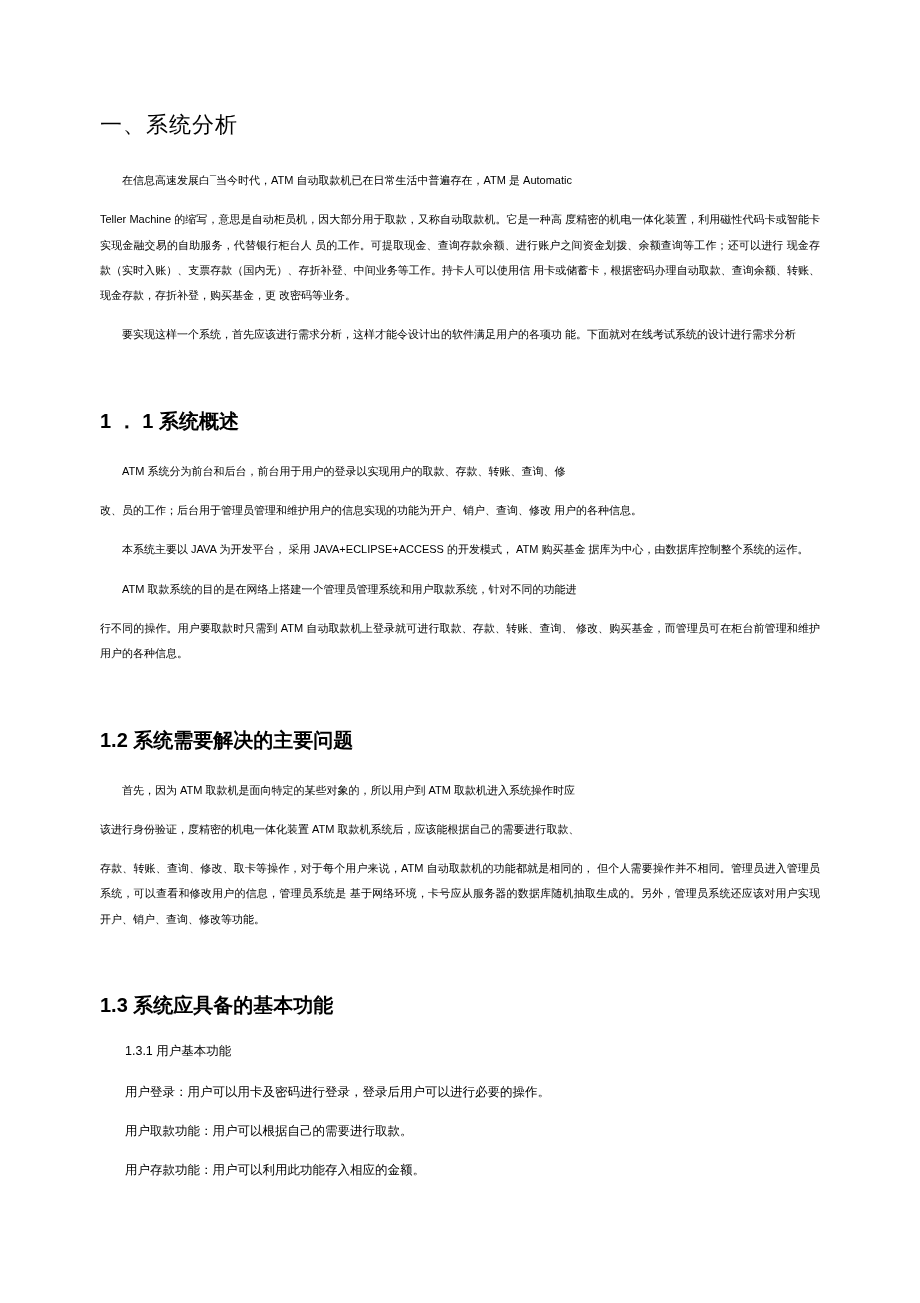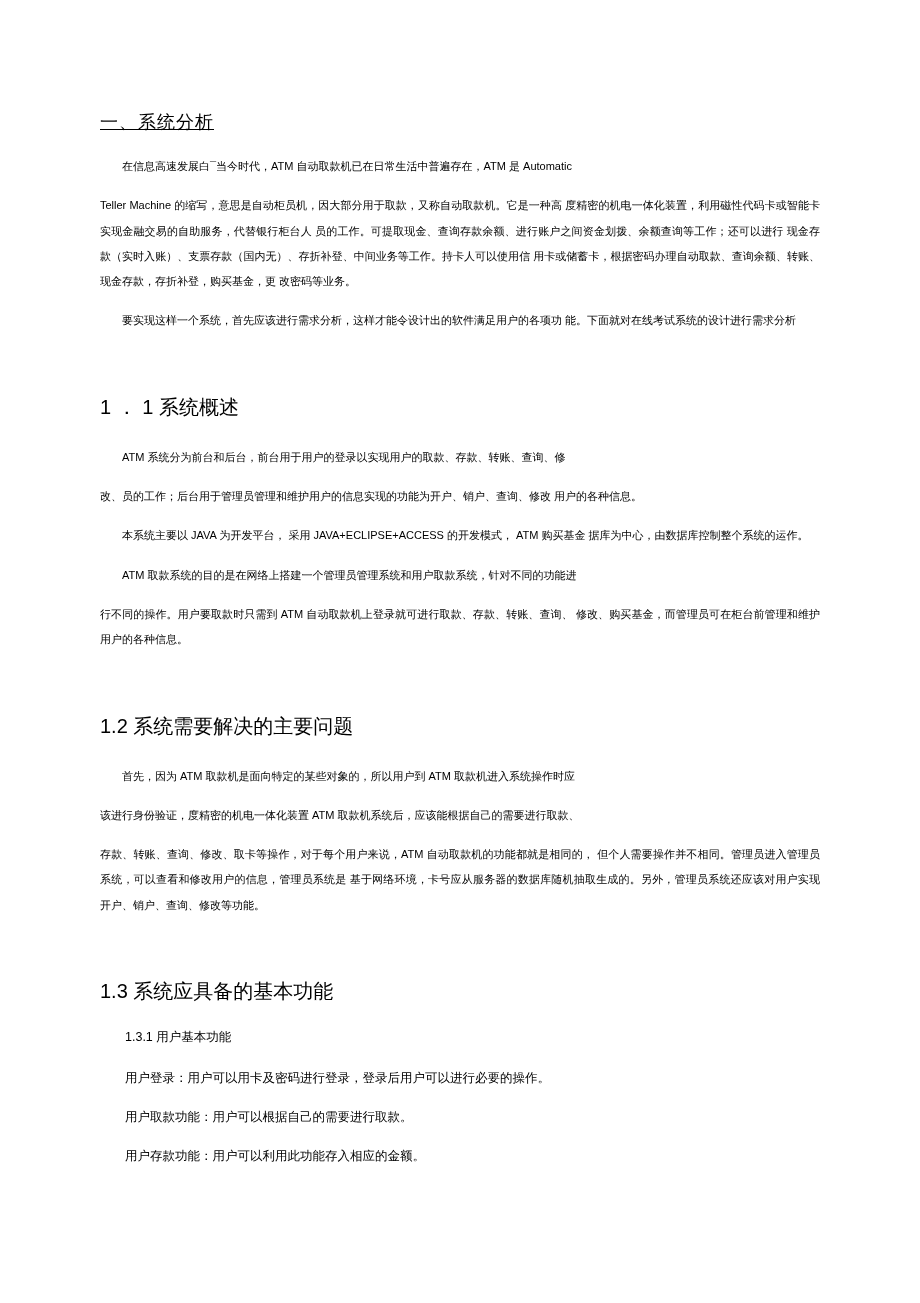--- a/index.html
+++ b/index.html
@@ -9,29 +9,28 @@
     }
     body {
       width: 920px;
       min-height: 1303px;
       background: #ffffff;
       font-family: "Microsoft YaHei", "SimSun", Arial, sans-serif;
       color: #000000;
       padding: 110px 100px 60px 100px;
     }
     .h1 {
-      font-size: 18px;
+      font-size: 22px;
       font-weight: normal;
-      margin-bottom: 20px;
+      margin-bottom: 28px;
       letter-spacing: 1px;
-      text-decoration: underline;
     }
     .h2 {
       font-size: 20px;
-      font-weight: normal;
+      font-weight: bold;
       margin-top: 60px;
       margin-bottom: 24px;
     }
     .h3 {
       font-size: 12.5px;
       font-weight: normal;
       margin-bottom: 18px;
       text-indent: 2em;
     }
     .para {

